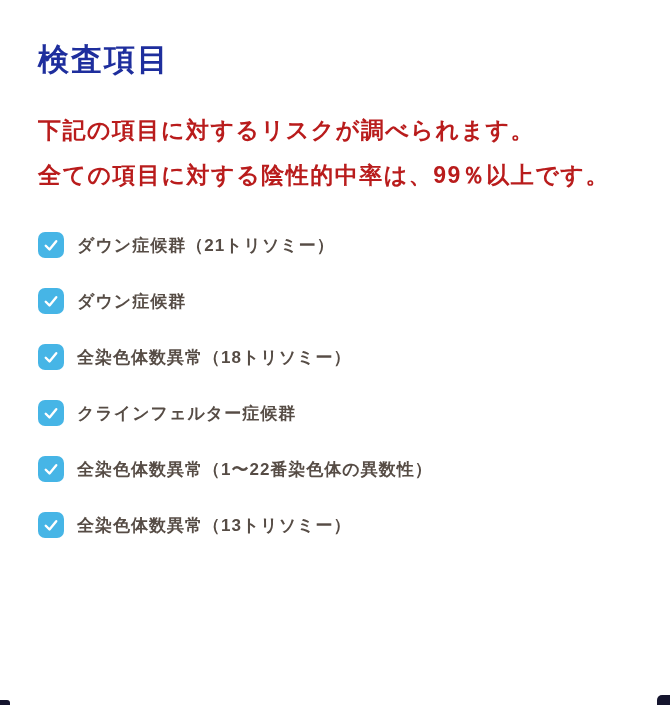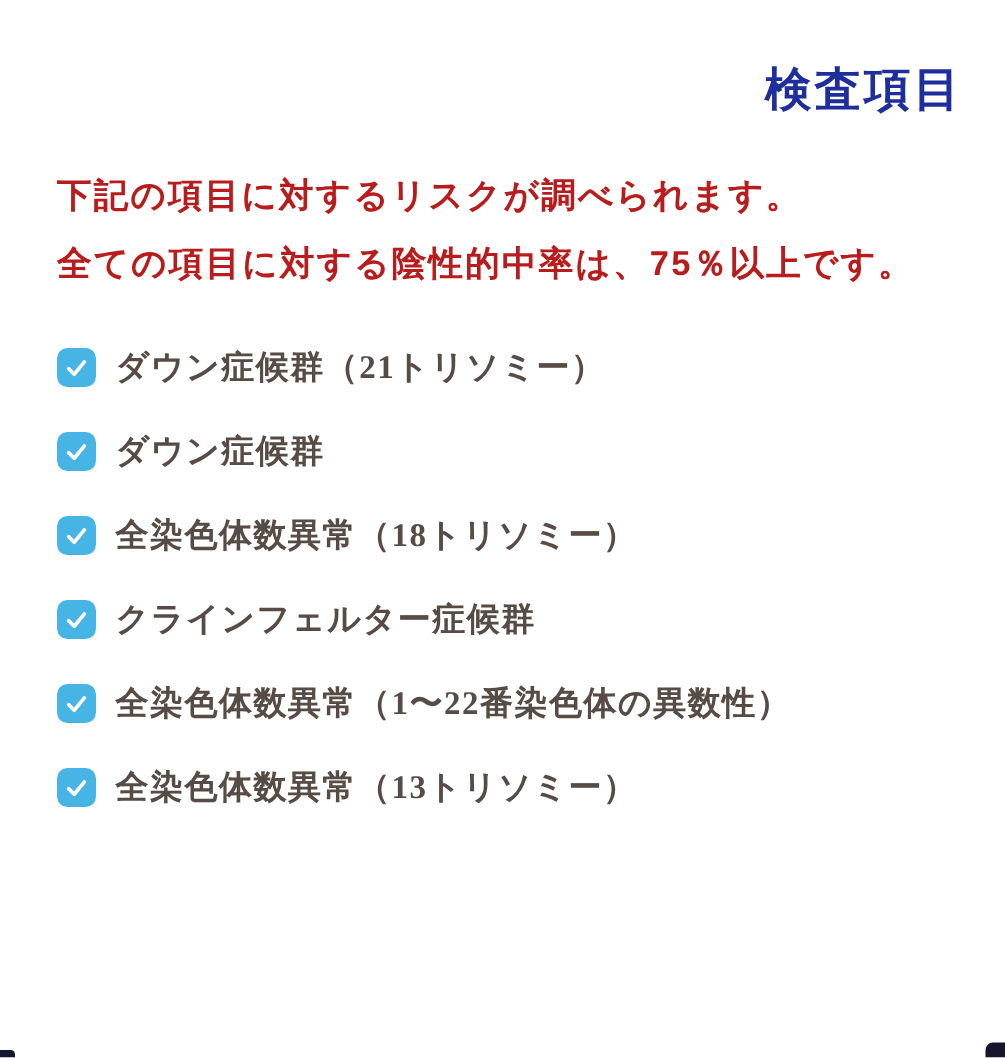--- a/index.html
+++ b/index.html
@@ -17,21 +17,20 @@
   .content {
     padding: 42px 28px 0 38px;
   }
   .section-title {
     margin: 0 0 30px 0;
     font-size: 31px;
     line-height: 36px;
     font-weight: 800;
     letter-spacing: 2px;
     color: #1e2e9d;
-    text-align: right;
   }
   .section-desc {
     margin: 0 0 34px 0;
     font-size: 23px;
     line-height: 45px;
     font-weight: 700;
     letter-spacing: 1.5px;
     color: #b91c1c;
   }
   .items-list {
@@ -54,26 +53,25 @@
     display: flex;
     align-items: center;
     justify-content: center;
     cursor: pointer;
   }
   .checkbox svg {
     display: block;
   }
   .item-label {
     margin-left: 13px;
-    font-size: 22px;
+    font-size: 17px;
     font-weight: 700;
     letter-spacing: 1px;
     color: #564c45;
     white-space: nowrap;
-    font-family: Liberation Serif, serif;
   }
   .edge-mark {
     position: absolute;
     background: #15152e;
   }
   .edge-mark.left {
     left: 0;
     bottom: 0;
     width: 10px;
     height: 5px;
@@ -87,21 +85,21 @@
     border-top-left-radius: 5px;
   }
 </style>
 </head>
 <body>
 
 <main class="content">
 
   <h2 class="section-title">検査項目</h2>
 
-  <p class="section-desc"><span>下記の項目に対するリスクが調べられます。</span><br><span>全ての項目に対する陰性的中率は、75％以上です。</span></p>
+  <p class="section-desc"><span>下記の項目に対するリスクが調べられます。</span><br><span>全ての項目に対する陰性的中率は、99％以上です。</span></p>
 
   <ul class="items-list">
 
     <li class="item-row">
       <span class="checkbox">
         <svg width="18" height="18" viewBox="0 0 24 24" fill="none">
             <polyline points="5,13 10,18 19,7" stroke="#ffffff" stroke-width="3.2" stroke-linecap="round" stroke-linejoin="round"></polyline>
           </svg>
       </span>
       <span class="item-label">ダウン症候群（21トリソミー）</span>

